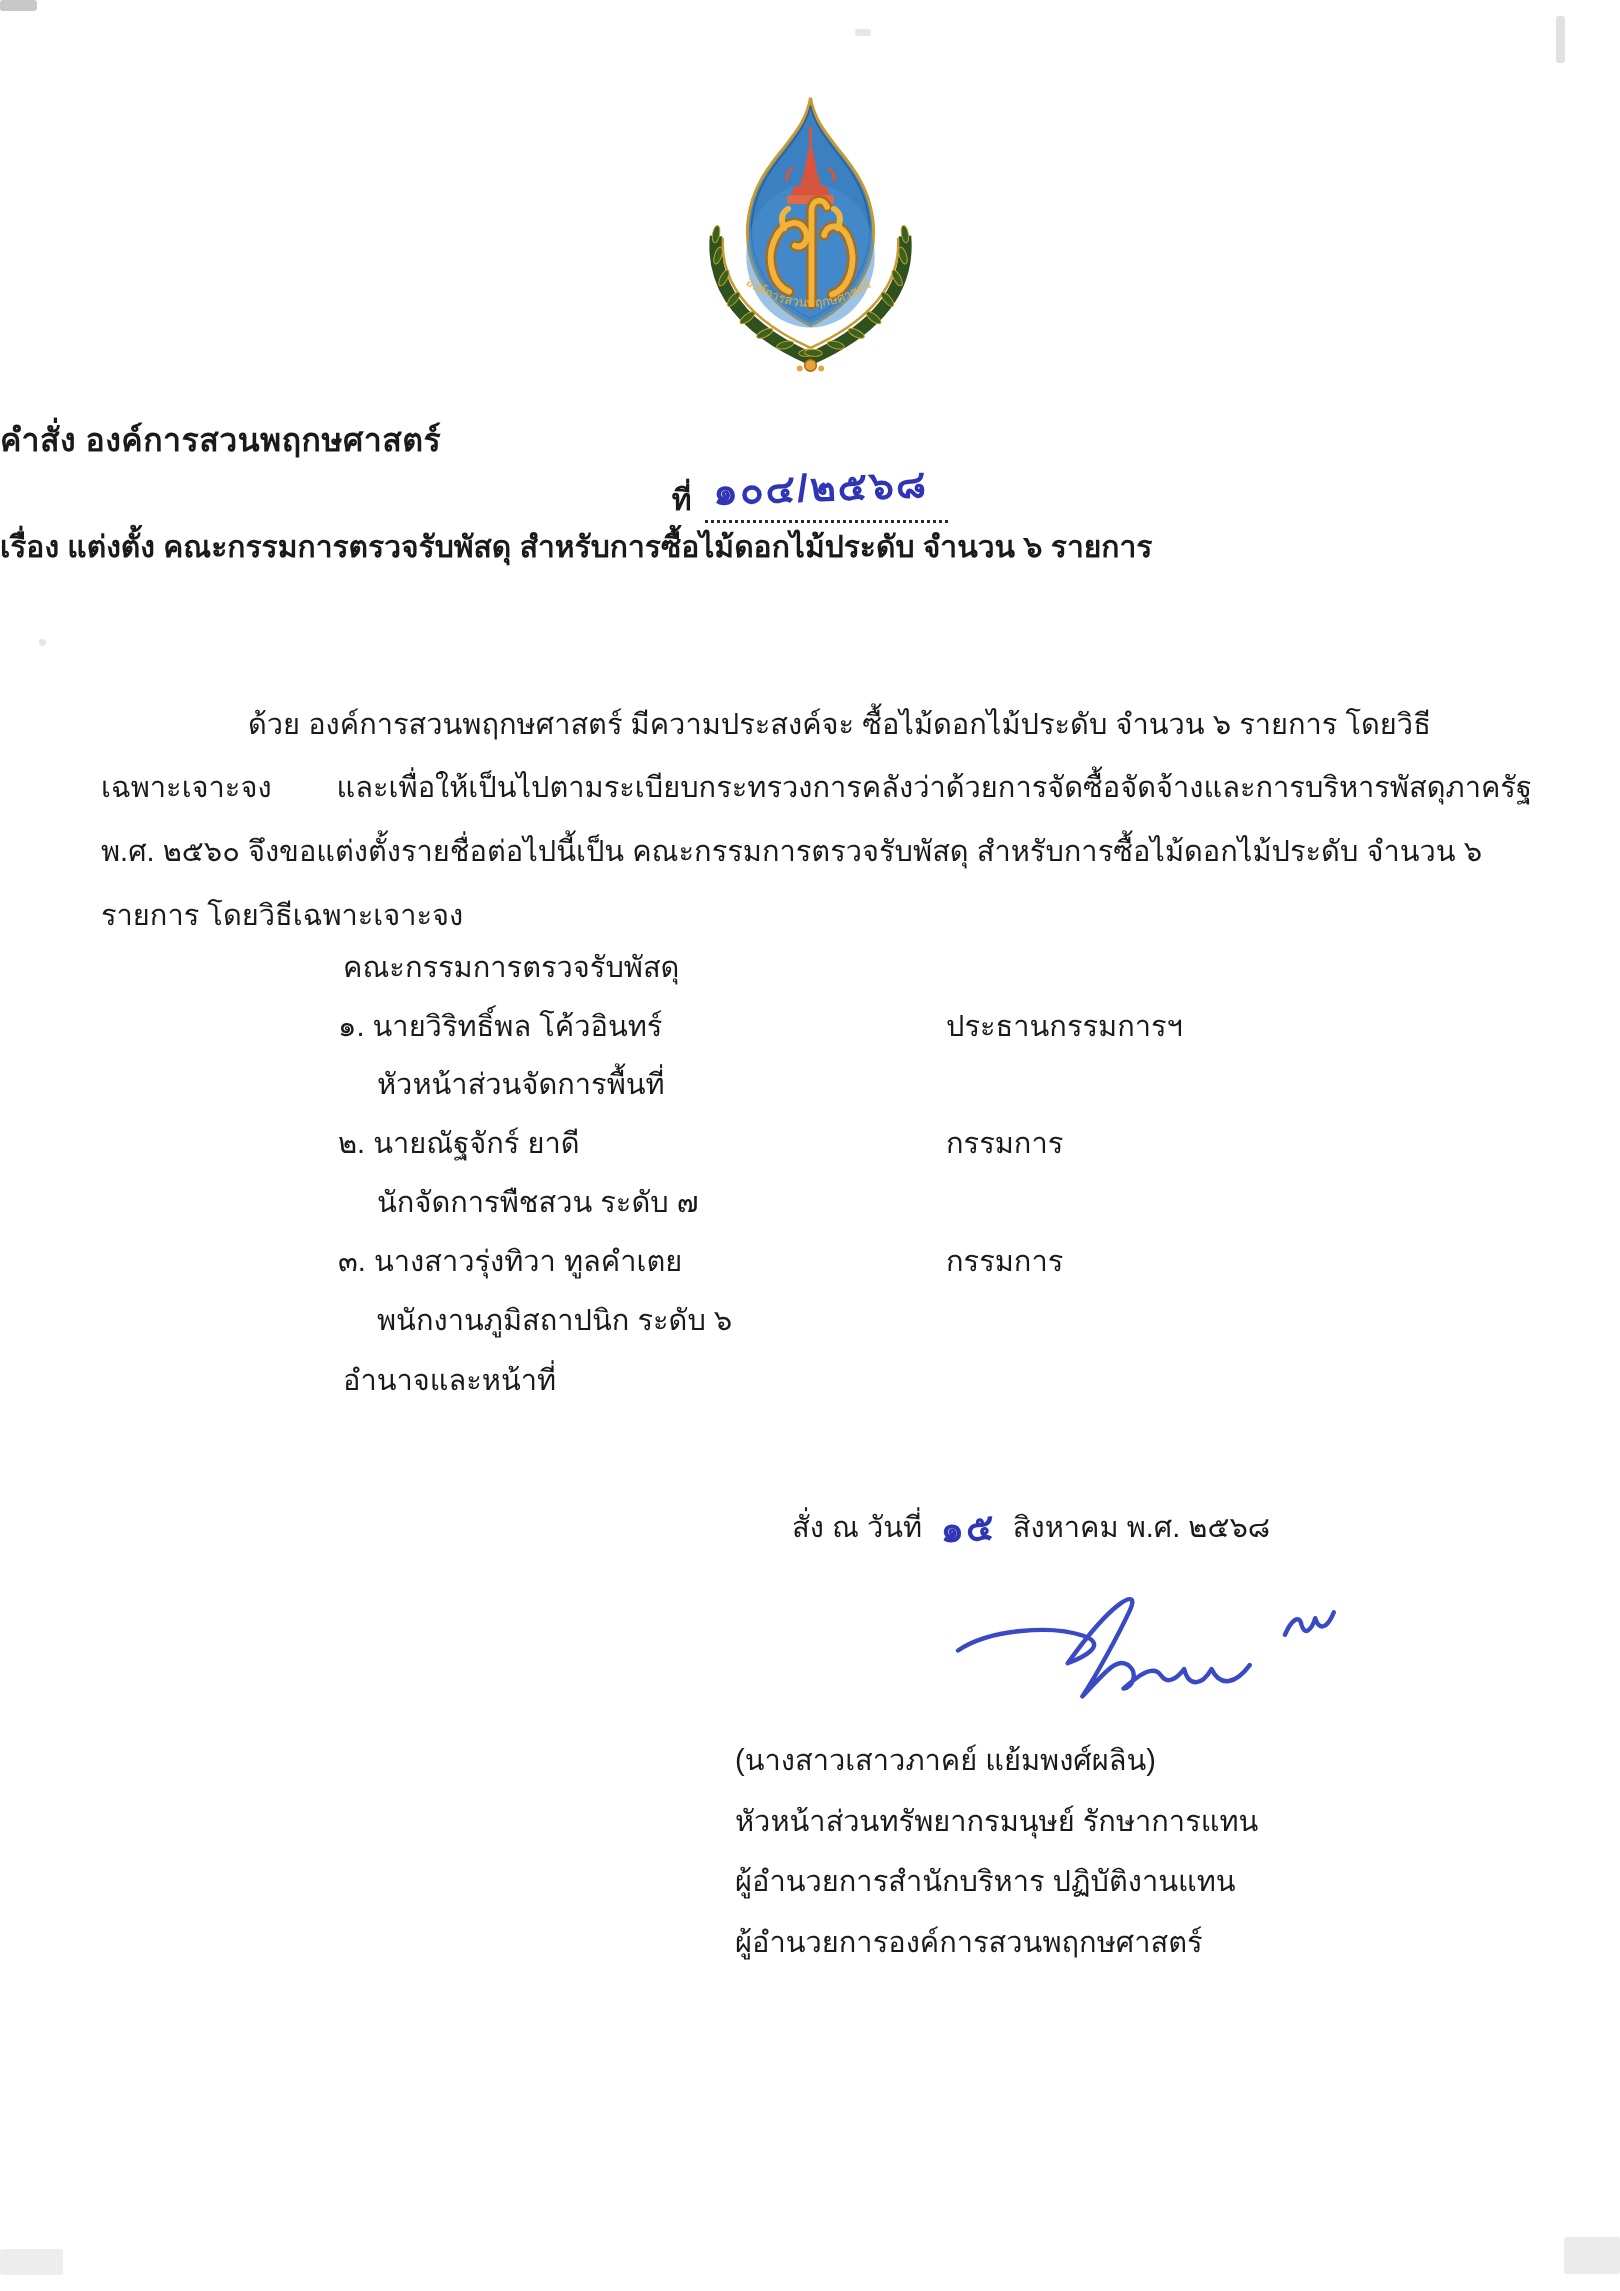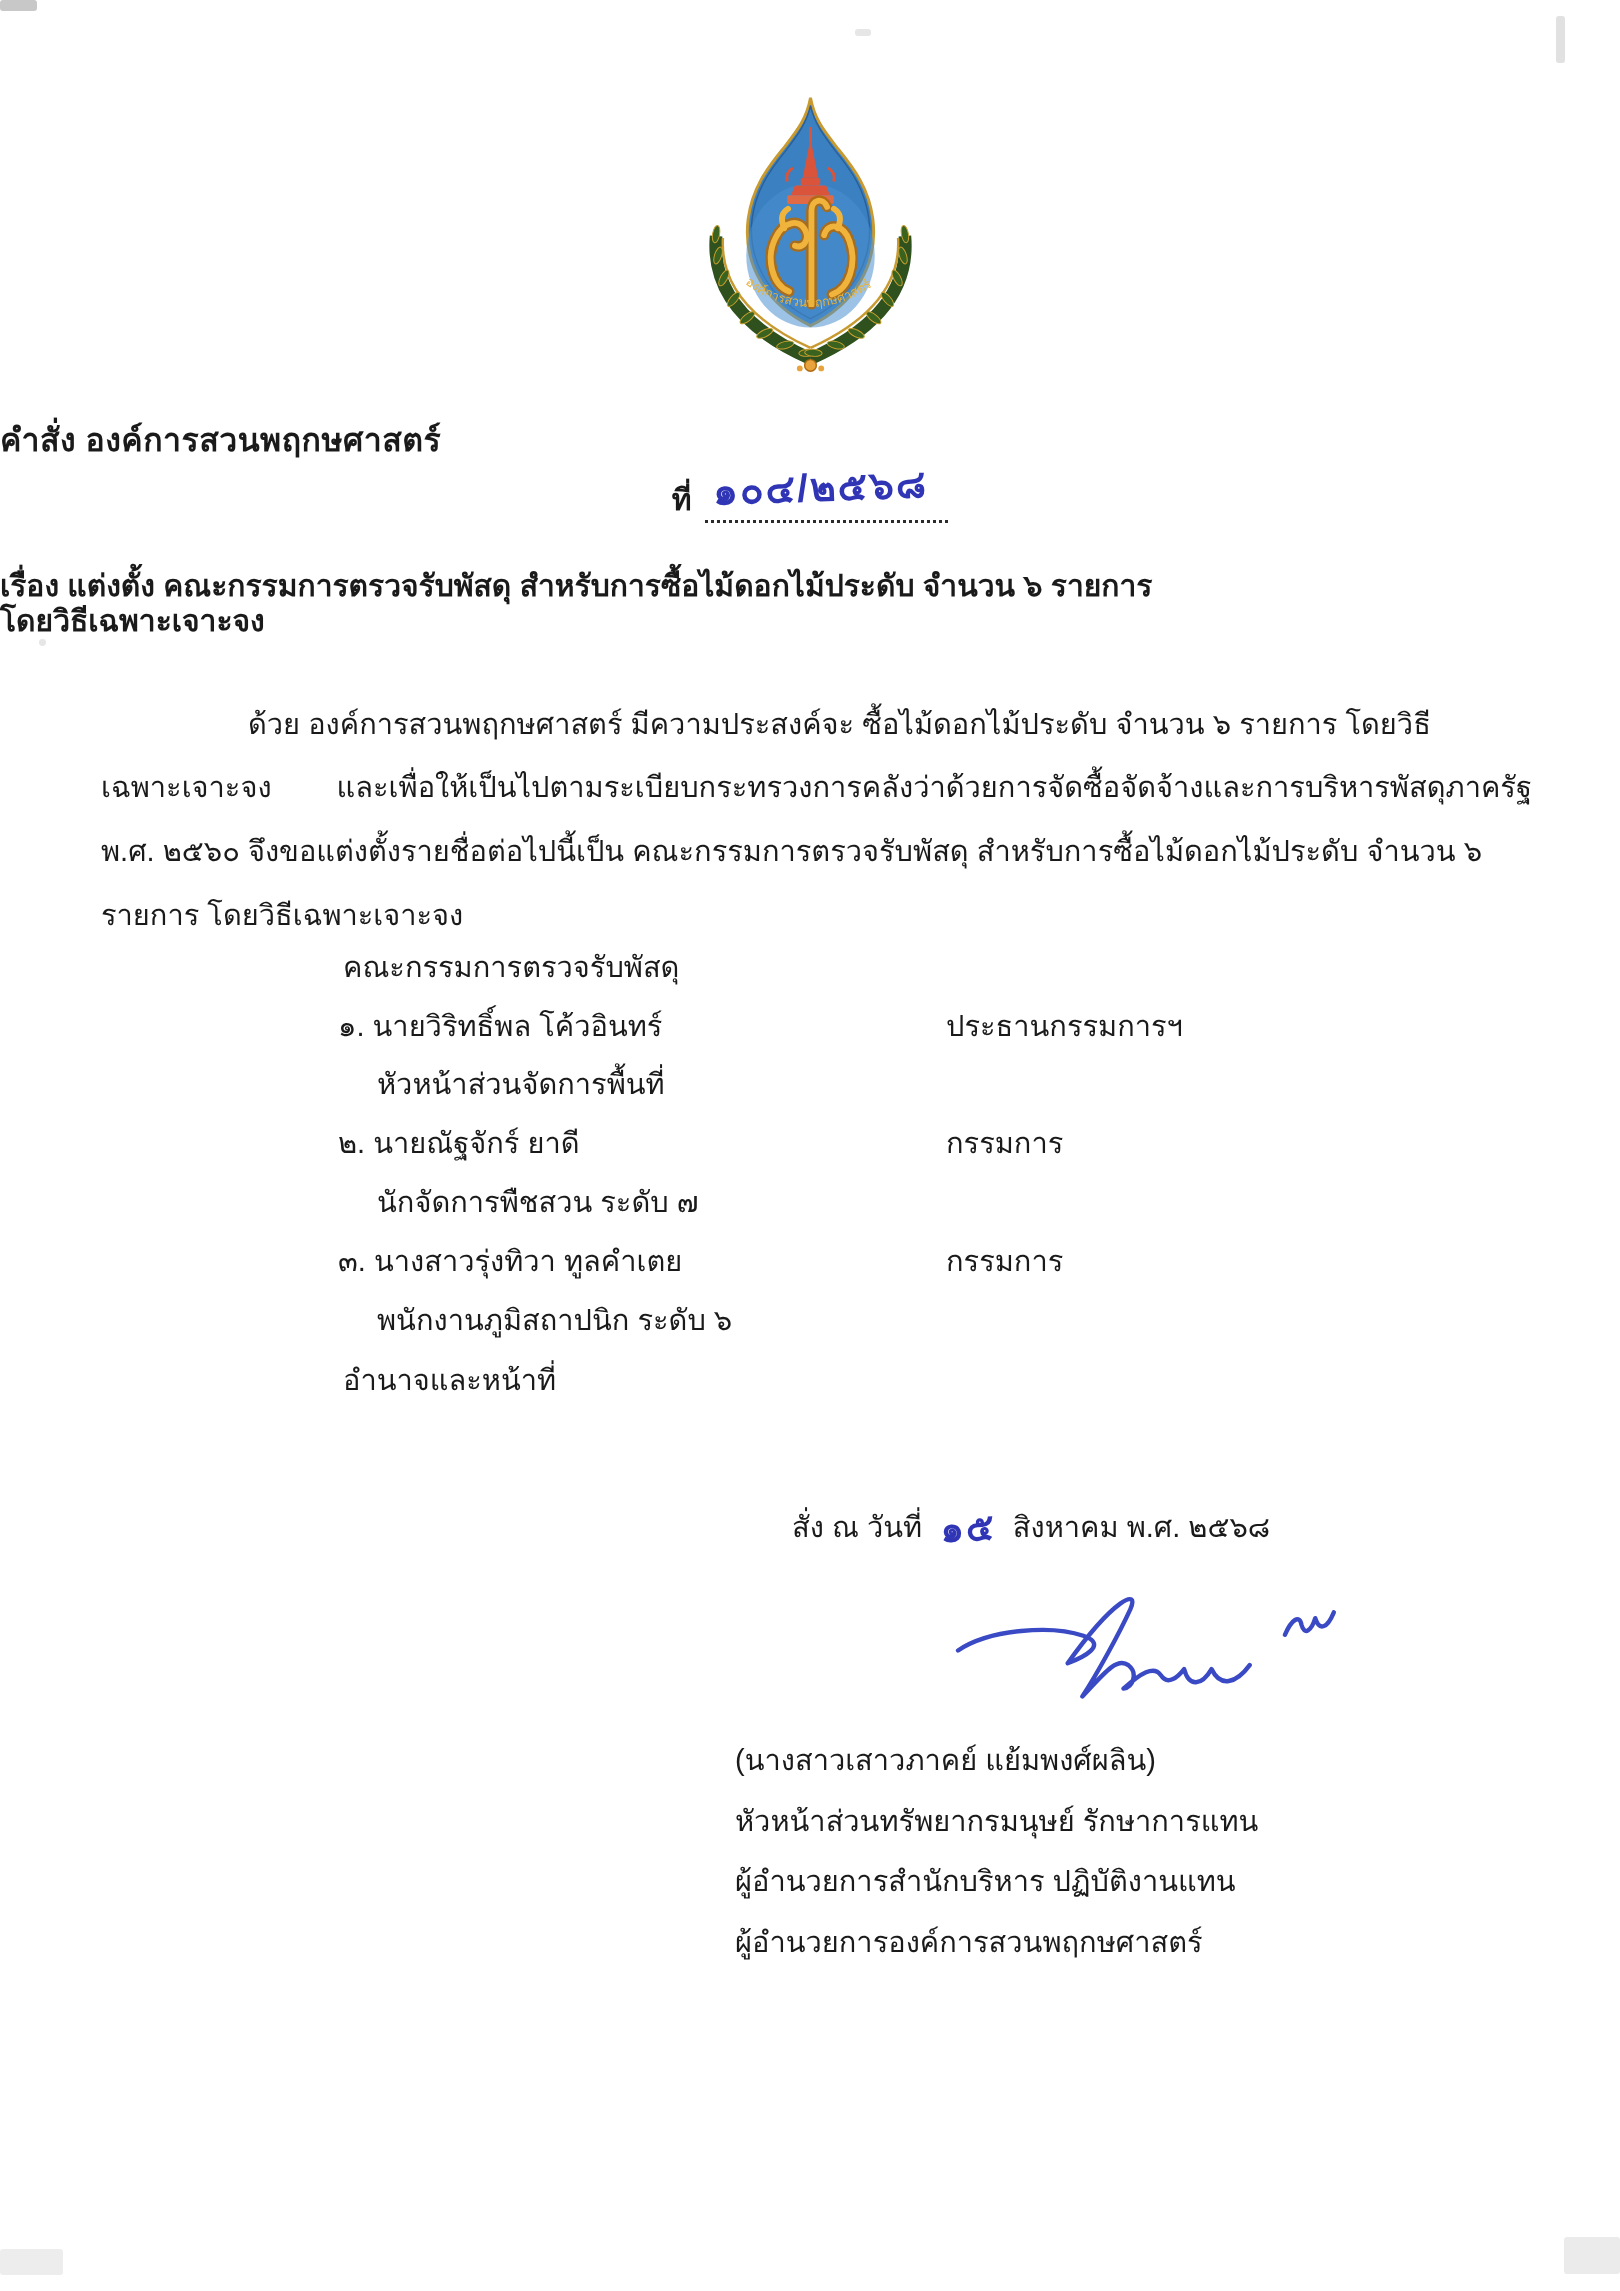--- a/index.html
+++ b/index.html
@@ -110,22 +110,21 @@
       <textPath href="#bandPath" startOffset="8">องค์การสวนพฤกษศาสตร์</textPath>
     </text>
   </svg>
 
   <div class="line center title" style="top:420px">คำสั่ง องค์การสวนพฤกษศาสตร์</div>
 
   <div class="number-row">
     <span class="num-label">ที่</span><span class="dotted"><span class="hand num">๑๐๔/๒๕๖๘</span></span>
   </div>
 
-  <div class="line center subject" style="top:567px">เรื่อง แต่งตั้ง คณะกรรมการตรวจรับพัสดุ สำหรับการซื้อไม้ดอกไม้ประดับ จำนวน ๖ รายการ</div>
-  <div class="line center subject" style="top:602px">โดยวิธีเฉพาะเจาะจง</div>
+  <div class="line center subject" style="top:528px">เรื่อง แต่งตั้ง คณะกรรมการตรวจรับพัสดุ สำหรับการซื้อไม้ดอกไม้ประดับ จำนวน ๖ รายการ</div>
 
   <div class="line body-text" style="left:248px;top:706px">ด้วย องค์การสวนพฤกษศาสตร์ มีความประสงค์จะ ซื้อไม้ดอกไม้ประดับ จำนวน ๖ รายการ โดยวิธี</div>
   <div class="line body-text" style="left:101px;top:769px">
     <span>เฉพาะเจาะจง</span><span style="margin-left:65px">และเพื่อให้เป็นไปตามระเบียบกระทรวงการคลังว่าด้วยการจัดซื้อจัดจ้างและการบริหารพัสดุภาครัฐ</span>
   </div>
   <div class="line body-text" style="left:101px;top:833px">พ.ศ. ๒๕๖๐ จึงขอแต่งตั้งรายชื่อต่อไปนี้เป็น คณะกรรมการตรวจรับพัสดุ สำหรับการซื้อไม้ดอกไม้ประดับ จำนวน ๖</div>
   <div class="line body-text" style="left:101px;top:897px">รายการ โดยวิธีเฉพาะเจาะจง</div>
 
   <div class="line body-text" style="left:343px;top:949px">คณะกรรมการตรวจรับพัสดุ</div>
 

